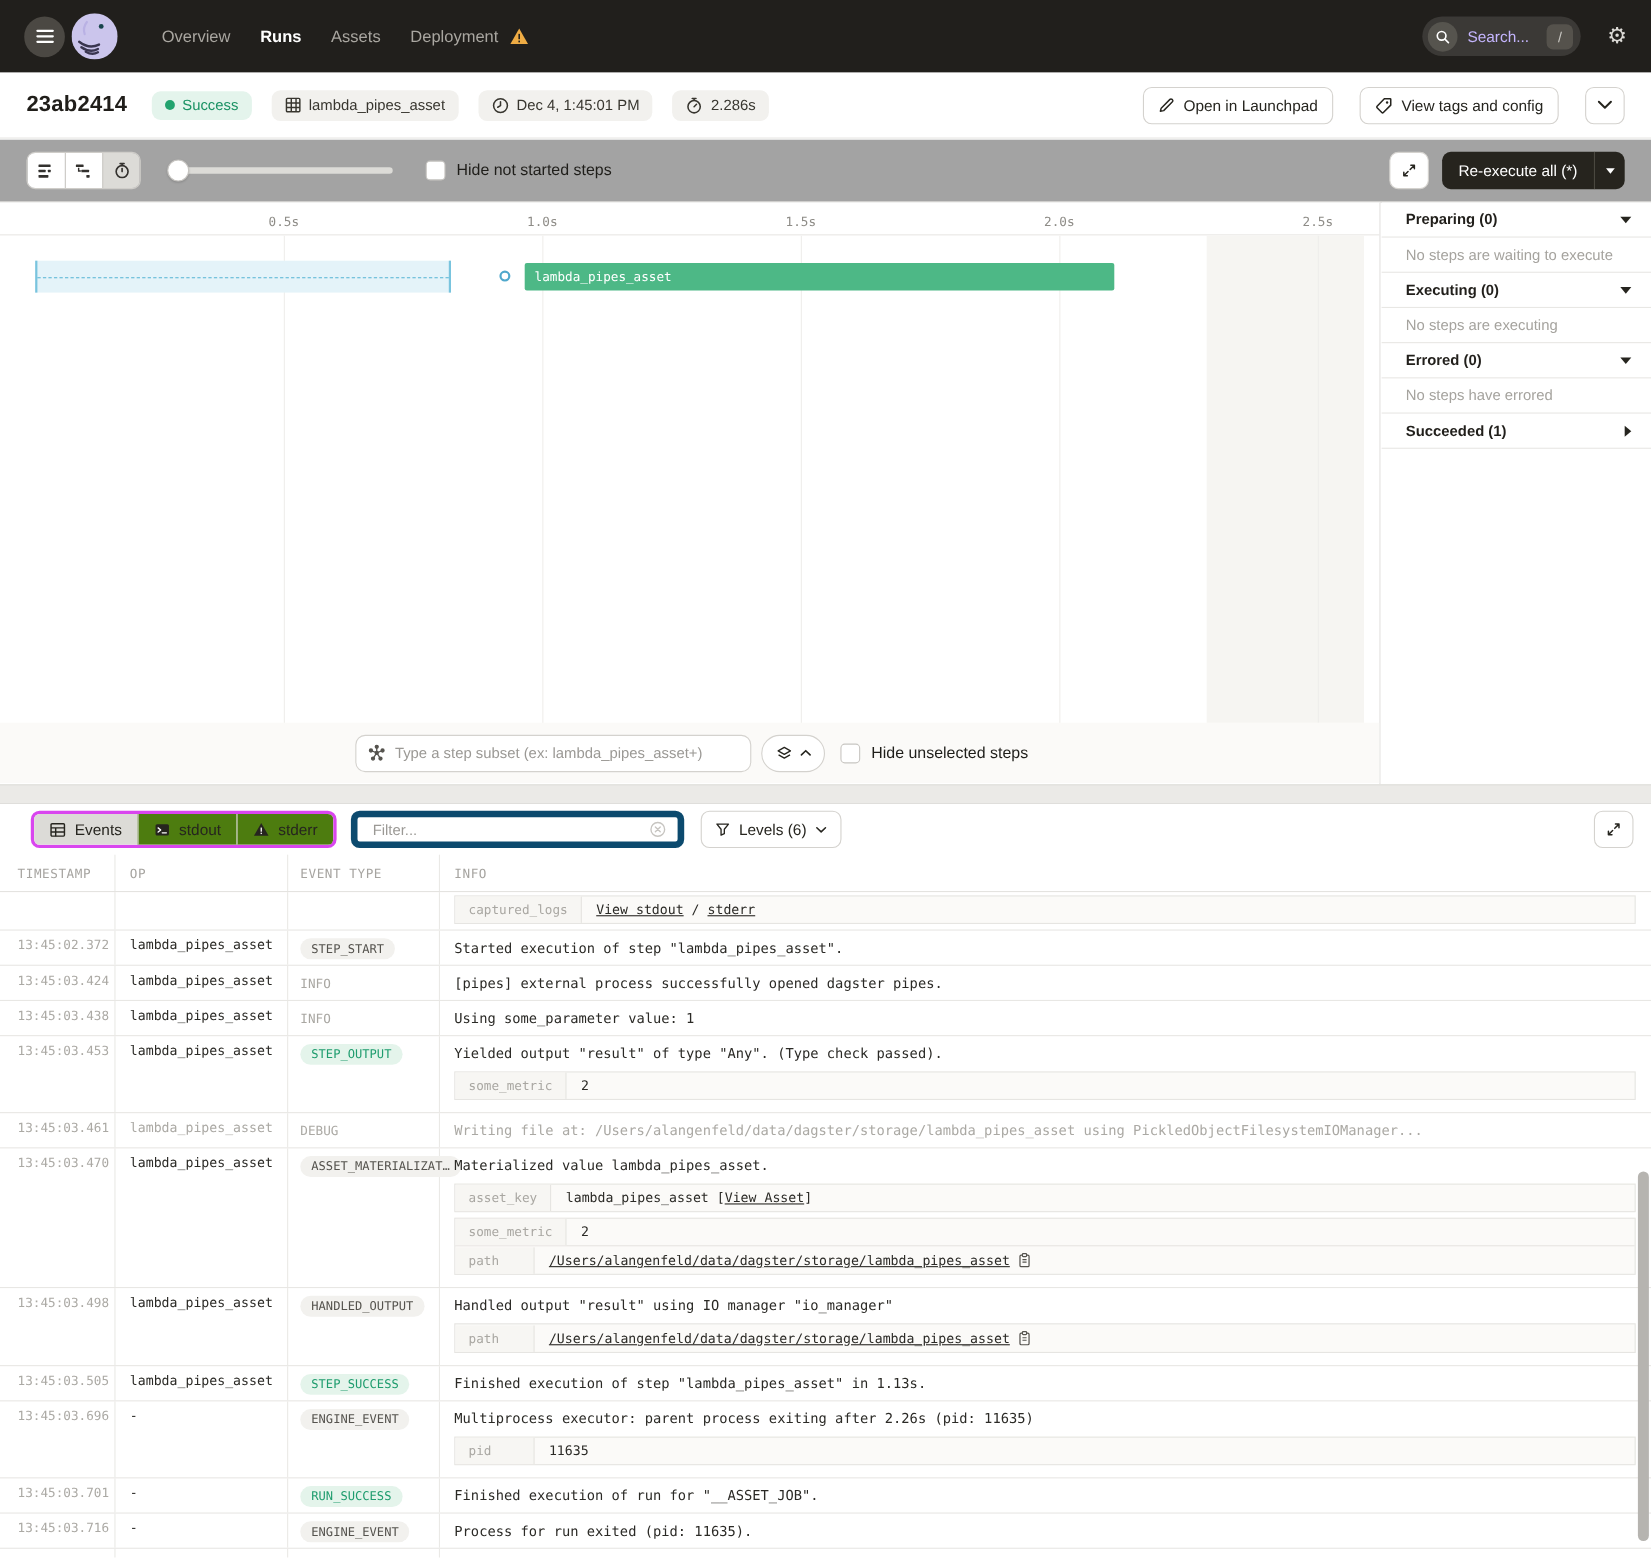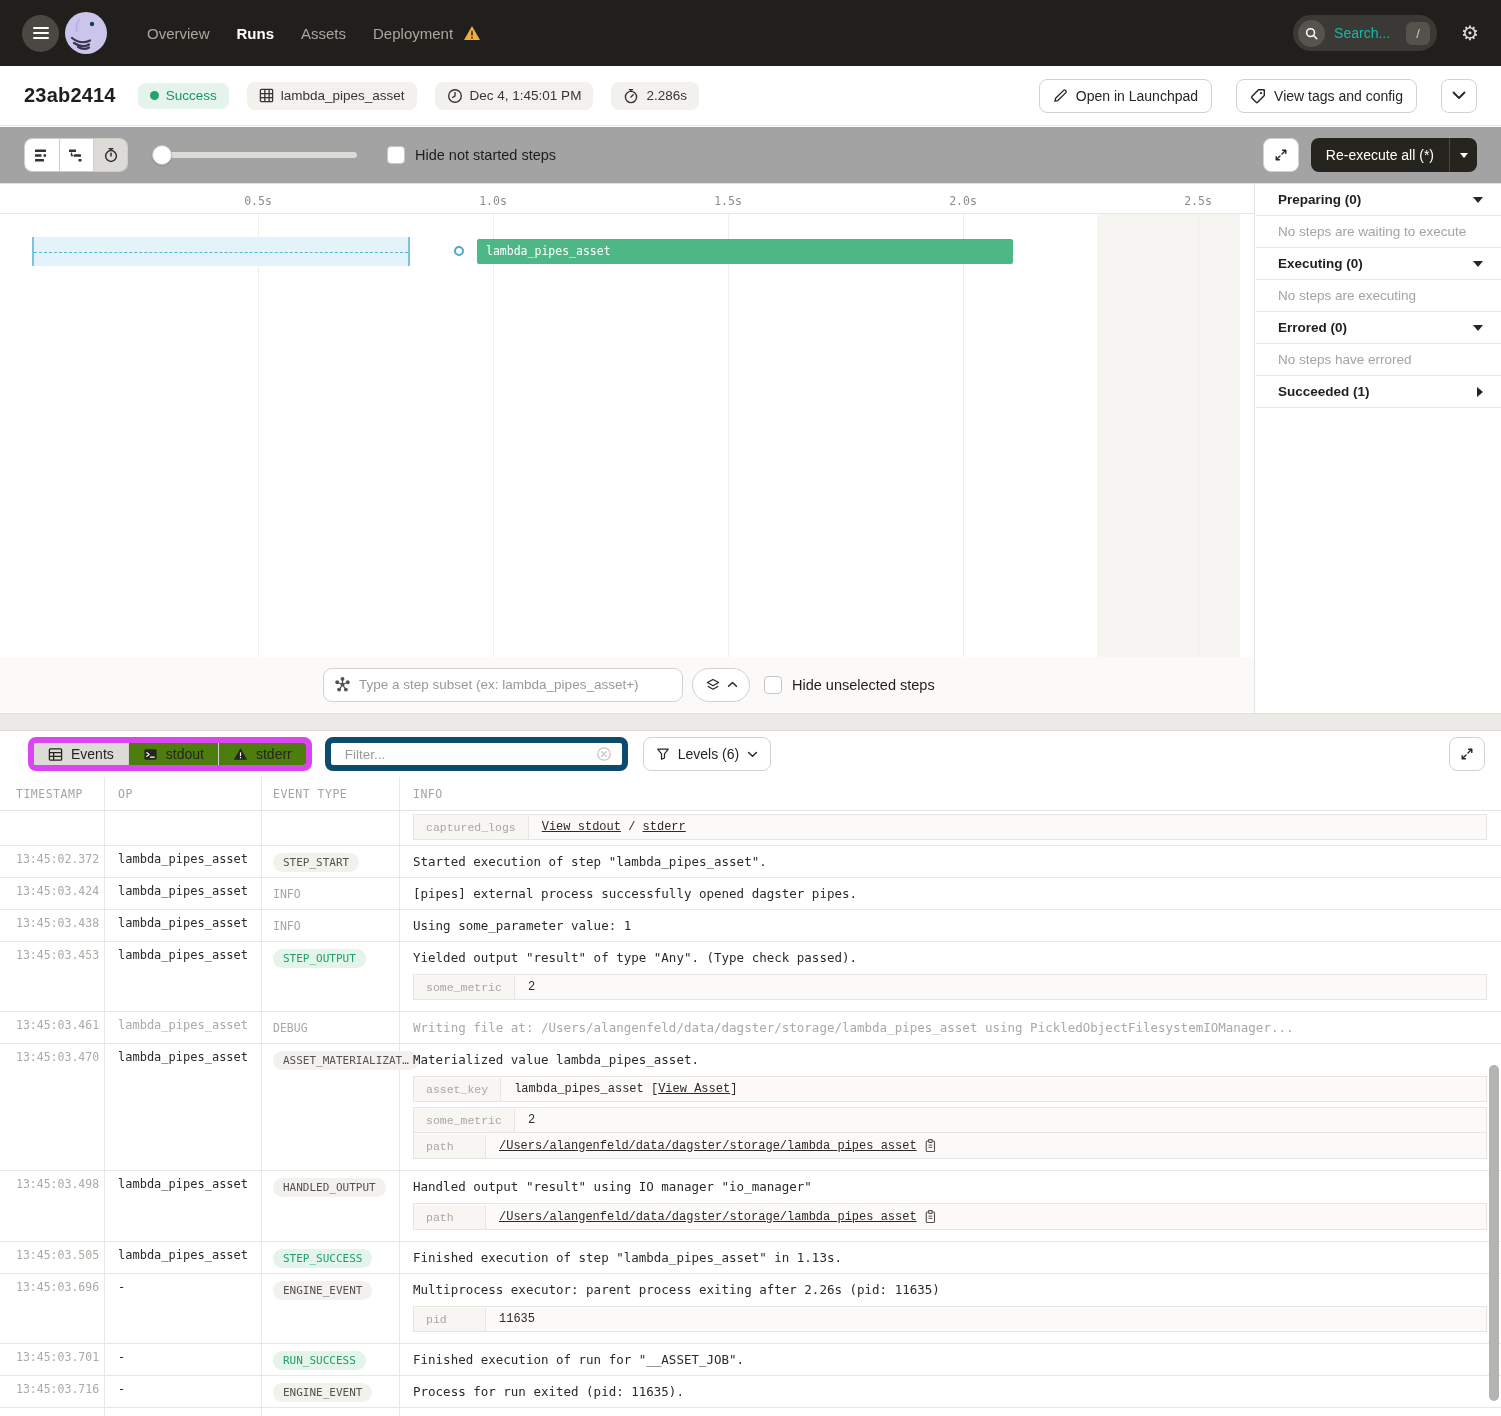--- a/index.html
+++ b/index.html
@@ -17,21 +17,21 @@
   .logo { width:42px; height:42px; margin-left:6px; flex:none; }
   .nav-links { display:flex; align-items:center; gap:27px; margin-left:40px; font-size:15px; }
   .nav-link { color:#A9A6A0; cursor:pointer; }
   .nav-link.active { color:#fff; font-weight:700; }
   .nav-warn { width:18px; height:16px; margin-left:-17px; }
   .nav-right { margin-left:auto; display:flex; align-items:center; gap:24px; }
   .searchbox { width:144px; height:36px; border-radius:18px; background:#3B3936; display:flex;
     align-items:center; padding:0 7px 0 5px; cursor:text; }
   .search-circ { width:27px; height:27px; border-radius:50%; background:#56544E; display:flex;
     align-items:center; justify-content:center; flex:none; }
-  .searchbox .ph { color:#14b8a6; font-size:14px; margin-left:9px; flex:1; }
+  .searchbox .ph { color:#c4b5fd; font-size:14px; margin-left:9px; flex:1; }
   .slash-badge { width:24px; height:23px; border-radius:6px; background:#55524C; color:#CBC9C4;
     font-size:13px; display:flex; align-items:center; justify-content:center; }
   .gear { color:#DCDAD6; font-size:20px; line-height:1; cursor:pointer; }
 
   
   .run-header { position:absolute; left:0; top:66px; width:1501px; height:60px; background:#fff;
     border-bottom:1px solid #E7E6E3; display:flex; align-items:center; padding:0 24px; }
   .run-id { font-size:20px; font-weight:700; color:#201E1A; letter-spacing:.2px; }
   .badge-success { margin-left:22px; height:26px; border-radius:8px; background:#E4F4EC;
     display:flex; align-items:center; gap:7px; padding:0 12px; }
@@ -107,21 +107,21 @@
   .tri-rt { width:0; height:0; border-top:5px solid transparent; border-bottom:5px solid transparent;
     border-left:6px solid #26251F; }
 
   
   .split { position:absolute; left:0; top:713px; width:1501px; height:18px; background:#EBEAE7;
     border-top:1px solid #DFDEDB; border-bottom:1px solid #DFDEDB; cursor:row-resize; }
 
   
   .events { position:absolute; left:0; top:731px; width:1501px; height:685px; background:#fff; }
   .ev-toolbar { height:46px; display:flex; align-items:center; padding:0 16px 0 28px; }
-  .tab-group { display:flex; border:6px solid #d946ef; border-radius:8px; overflow:hidden; height:34px; }
+  .tab-group { display:flex; border:3px solid #d946ef; border-radius:8px; overflow:hidden; height:34px; }
   .tab { display:flex; align-items:center; gap:8px; padding:0 14px; background:#4d7c0f; font-size:14px;
     color:#26251F; cursor:pointer; }
   .tab + .tab { border-left:1px solid #D4D2CE; }
   .tab.selected { background:#DCDBD7; }
   .filter-box { margin-left:13px; width:303px; height:34px; border:6px solid #0c4a6e; border-radius:8px;
     display:flex; align-items:center; padding:0 10px 0 14px; }
   .filter-box input { border:none; outline:none; flex:1; font-size:13.5px; background:transparent; color:#26251F; }
   .filter-box input::placeholder { color:#9B9995; }
   .levels-btn { margin-left:15px; height:34px; border:1px solid #D4D2CE; border-radius:8px; background:#fff;
     display:flex; align-items:center; gap:8px; padding:0 12px; font-size:14px; color:#26251F; cursor:pointer; }
@@ -147,21 +147,21 @@
   .ev-row .et { padding-top:5px; }
   .ev-row .info { font-size:12.5px; color:#2B2A26; padding-right:14px; }
   .ev-row.dim .op, .ev-row.dim .info, .ev-row.dim .plain-type { color:#ABA9A4; }
   .info-text { line-height:17px; padding-top:1px; }
   .pill { display:inline-block; font-size:11px; padding:4px 10px; border-radius:10px; line-height:1; }
   .pill.gray { background:#F2F1EE; color:#55534E; }
   .pill.green { background:#E4F4EB; color:#1E9C6E; }
   .plain-type { font-size:11.5px; color:#A9A7A2; line-height:20px; }
   .meta-table { border:1px solid #E6E5E2; background:#FBFAF8; margin:8px 0 6px; }
   .meta-table + .meta-table { margin-top:-1px; }
-  .meta-row { display:flex; align-items:flex-end;font-family:Liberation Mono, monospace; }
+  .meta-row { display:flex; align-items:flex-end; }
   .meta-row + .meta-row { border-top:1px solid #E6E5E2; }
   .meta-key { flex:none; min-width:72px; padding:5px 12px; font-size:11.5px; color:#A9A7A2;
     background:#F7F6F3; border-right:1px solid #E6E5E2; }
   .meta-val { padding:5px 13px; font-size:12px; color:#2B2A26; display:flex; align-items:center; gap:6px;
     flex-wrap:wrap; }
   .meta-link { text-decoration:underline; cursor:pointer; }
   .ev-row.partial .cell { padding-top:1px; padding-bottom:2px; }
   .ev-row.partial .meta-table { margin:2px 0 3px; }
   .ev-row.filler { height:46px; border-bottom:none; }
   .scroll-thumb { position:absolute; right:2px; top:334px; width:10px; height:336px; border-radius:5px;

